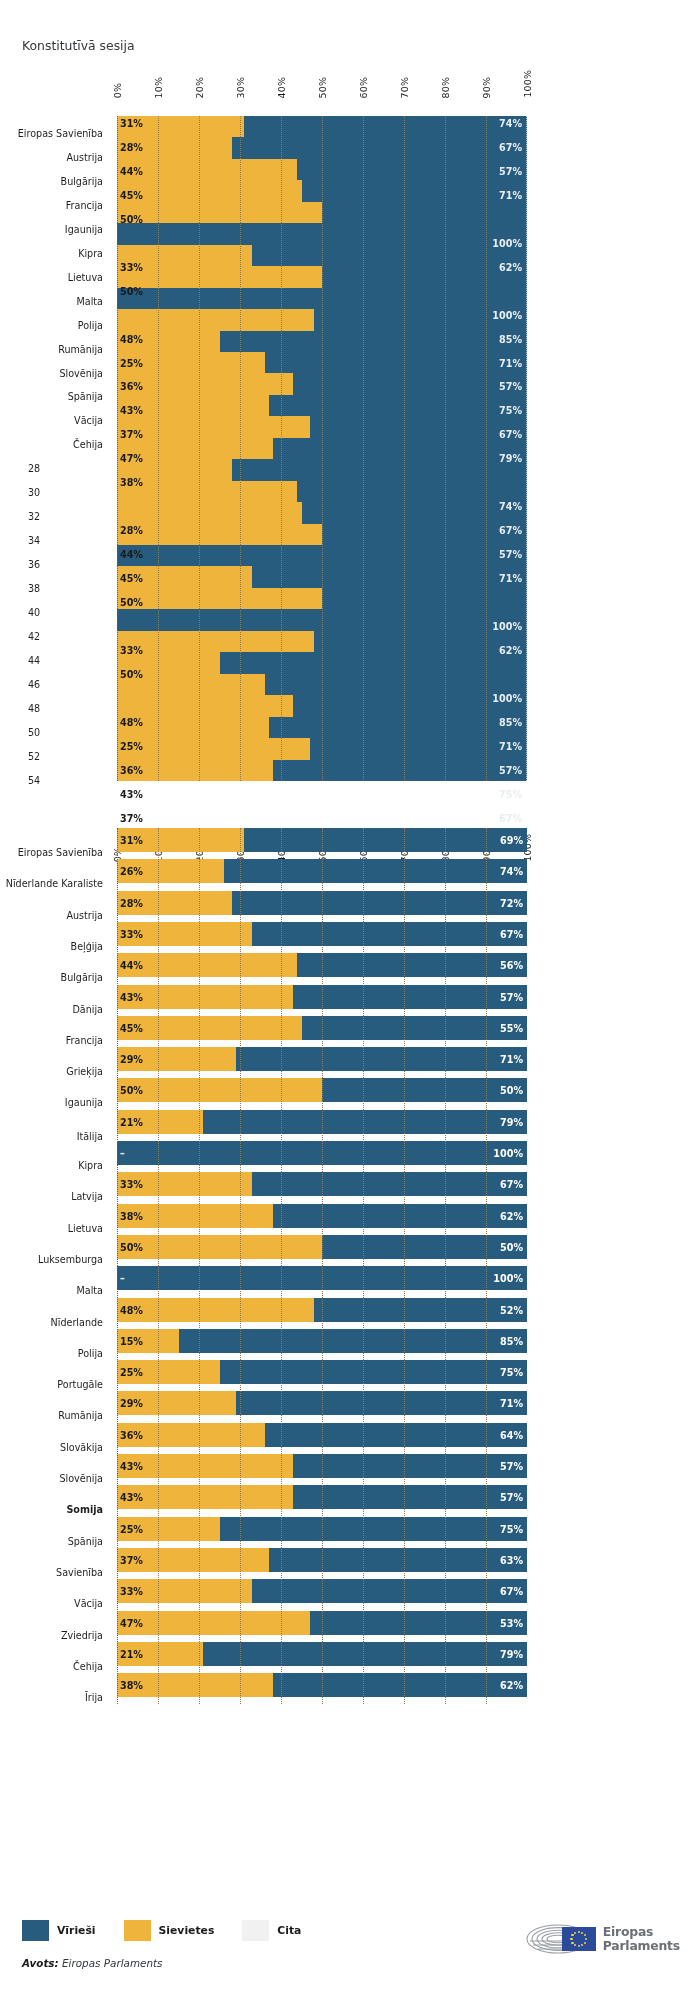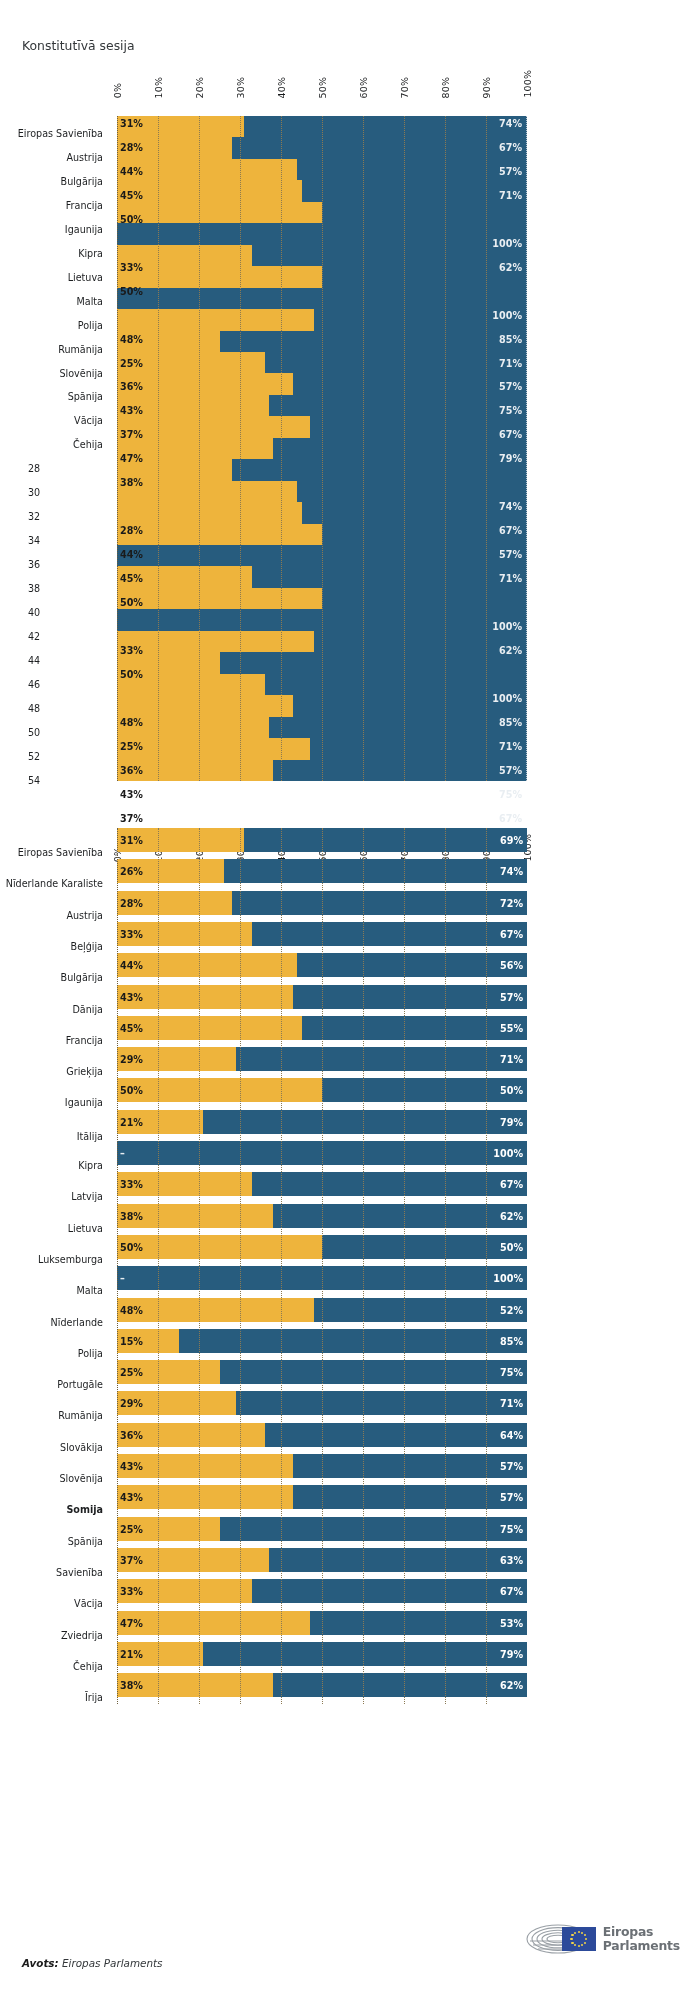--- a/index.html
+++ b/index.html
@@ -518,20 +518,34 @@
       <div class="rowlabel" style="left: 0px; width: 103px; top: 683px;">Slovēnija</div>
       <div class="rowlabel" style="left: 0px; width: 103px; top: 714.3px; font-weight: bold;">Somija</div>
       <div class="rowlabel" style="left: 0px; width: 103px; top: 745.6px;">Spānija</div>
       <div class="rowlabel" style="left: 0px; width: 103px; top: 776.9px;">Savienība</div>
       <div class="rowlabel" style="left: 0px; width: 103px; top: 808.2px;">Vācija</div>
       <div class="rowlabel" style="left: 0px; width: 103px; top: 839.5px;">Zviedrija</div>
       <div class="rowlabel" style="left: 0px; width: 103px; top: 870.8px;">Čehija</div>
       <div class="rowlabel" style="left: 0px; width: 103px; top: 902.1px;">Īrija</div>
     </div>
 
+  <div class="legend">
+    <div class="legend-item">
+      <span class="swatch sw-men"></span>
+      <span class="legend-text">Vīrieši</span>
+    </div>
+    <div class="legend-item">
+      <span class="swatch sw-women"></span>
+      <span class="legend-text">Sievietes</span>
+    </div>
+    <div class="legend-item">
+      <span class="swatch sw-other"></span>
+      <span class="legend-text">Cita</span>
+    </div>
+  </div>
 
   <div class="source">
     <b>Avots:</b>
     <span>Eiropas Parlaments</span>
   </div>
 
   <div class="logo">
     <div class="logo-mark">
       <svg width="72" height="36" viewBox="0 0 72 36">
         <g fill="none" stroke="#9aa0a6" stroke-width="1.1">

